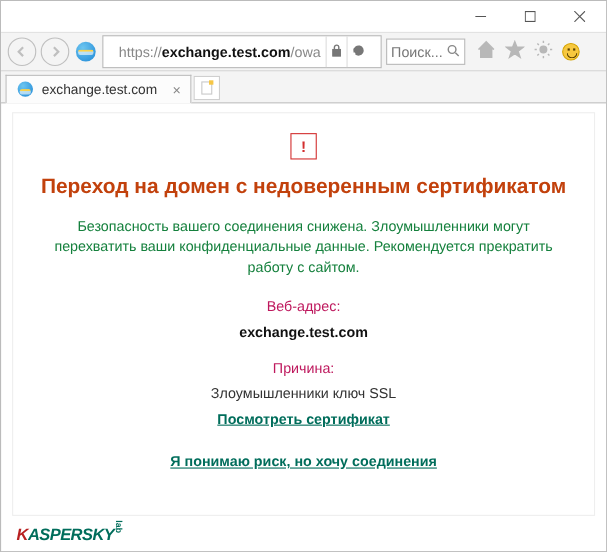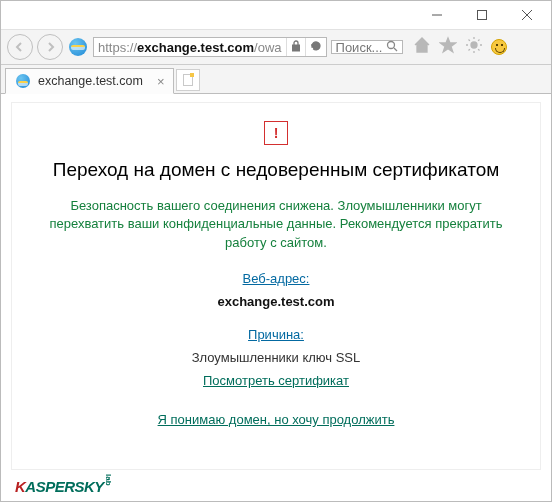--- a/index.html
+++ b/index.html
@@ -46,36 +46,36 @@
     margin: 0 2px;
   }
   .ie-icon::after {
     content: ""; position: absolute; left: 2px; right: 2px; top: 7px; height: 3px;
     background: rgba(255,255,255,.6);
     border-top: 2px solid #fbd24a;
     border-radius: 2px;
   }
   .addr {
     flex: 0 0 224px;
-    height: 20px;
+    height: 30px;
     border: 1px solid #b8b8b8;
     background: #fff;
     display: flex; align-items: center;
     font-size: 13px;
-    padding: 0 4px;
+    padding: 0 14px;
     color: #888;
   }
   .addr .pre { color: #888; }
   .addr .bold { color: #111; font-weight: 700; }
   .addr .spacer { flex: 1; }
   .addr .sep { width: 1px; height: 100%; background: #ddd; margin: 0 4px; }
   .addr svg { stroke: #777; fill: #777; }
   .search {
     flex: 0 0 72px;
-    height: 14px;
+    height: 24px;
     border: 1px solid #b8b8b8;
     display: flex; align-items: center;
     font-size: 13px; color: #777;
     padding: 0 4px;
     background: #fff;
   }
   .search .sp { flex: 1; }
   .tool-icons { display: flex; align-items: center; gap: 8px; margin-left: 6px; }
   .tool-icons svg { width: 18px; height: 18px; fill: #b8b8b8; stroke: #b8b8b8; }
   .smiley {
@@ -132,26 +132,26 @@
     display: flex; flex-direction: column; align-items: center;
     gap: 8px;
   }
   .alert-box {
     width: 24px; height: 24px; border: 1.5px solid #d32f2f;
     color: #d32f2f; font-size: 14px; font-weight: 700;
     display: flex; align-items: center; justify-content: center;
     margin-bottom: 4px;
   }
   .warn-title {
-    color: #000000; font-size: 19px; font-weight: 400; line-height: 1.35;
+    color: #c2410c; font-size: 19px; font-weight: 700; line-height: 1.35;
   }
   .body-text { color: #15803d; line-height: 1.45; margin-top: 6px; }
-  .label { color: #0369a1; margin-top: 10px; text-decoration: underline; }
+  .label { color: #be185d; margin-top: 10px; }
   .domain { font-weight: 700; color: #111; }
-  .link { color: #006d5b; text-decoration: underline; }
+  .link { color: #006d5b; text-decoration: underline; font-weight: bold; }
   .footer {
     padding: 4px 4px 0 4px;
   }
   .klogo {
     font-family: Arial, sans-serif;
     font-style: italic;
     font-weight: 900;
     letter-spacing: -0.5px;
     font-size: 15px;
     color: #006d5b;
@@ -262,20 +262,20 @@
       <span>!</span>
     </div>
     <div class="warn-title">Переход на домен с недоверенным сертификатом</div>
     <div class="body-text">Безопасность вашего соединения снижена. Злоумышленники могут перехватить ваши конфиденциальные данные. Рекомендуется прекратить работу с сайтом.</div>
     <div class="label">Веб-адрес:</div>
     <div class="domain">exchange.test.com</div>
     <div class="label">Причина:</div>
     <div>Злоумышленники ключ SSL</div>
     <a href="#" class="link">Посмотреть сертификат</a>
     <div style="height:8px"></div>
-    <a href="#" class="link">Я понимаю домен, но хочу продолжить</a>
+    <a href="#" class="link">Я понимаю риск, но хочу соединения</a>
   </div>
   <div class="footer">
     <span class="klogo">
       <span class="k">K</span><span>ASPERSKY</span><sup>lab</sup>
     </span>
   </div>
 </div>
 
 </body></html>

